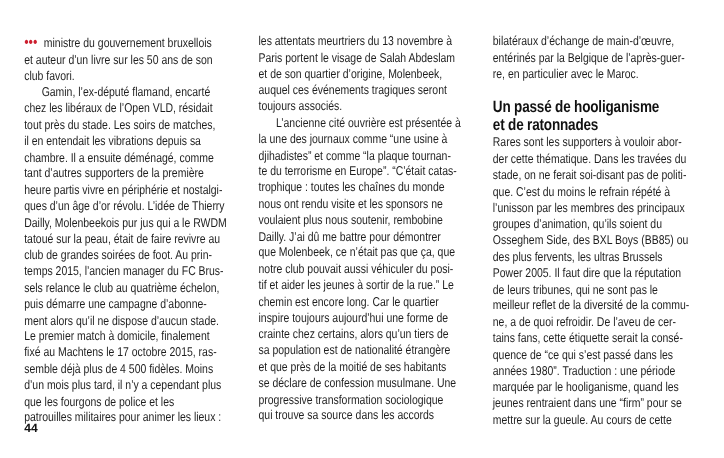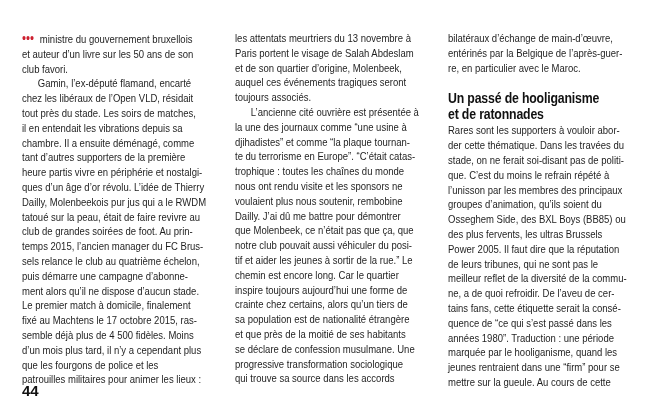--- a/index.html
+++ b/index.html
@@ -46,21 +46,21 @@
     margin: 15px 0 2px 0;
     white-space: pre;
     color: #111111;
   }
   .bodytext { white-space: pre; }
   .pagenum {
     position: absolute;
     left: 22px;
     top: 383px;
     font-weight: bold;
-    font-size: 15px;
+    font-size: 11px;
     line-height: 15px;
     color: #111111;
   }
 </style>
 </head>
 <body>
 
 <div class="page">
 
   <div class="col" id="col1"><span class="marker">•••</span><span>ministre du gouvernement bruxellois

